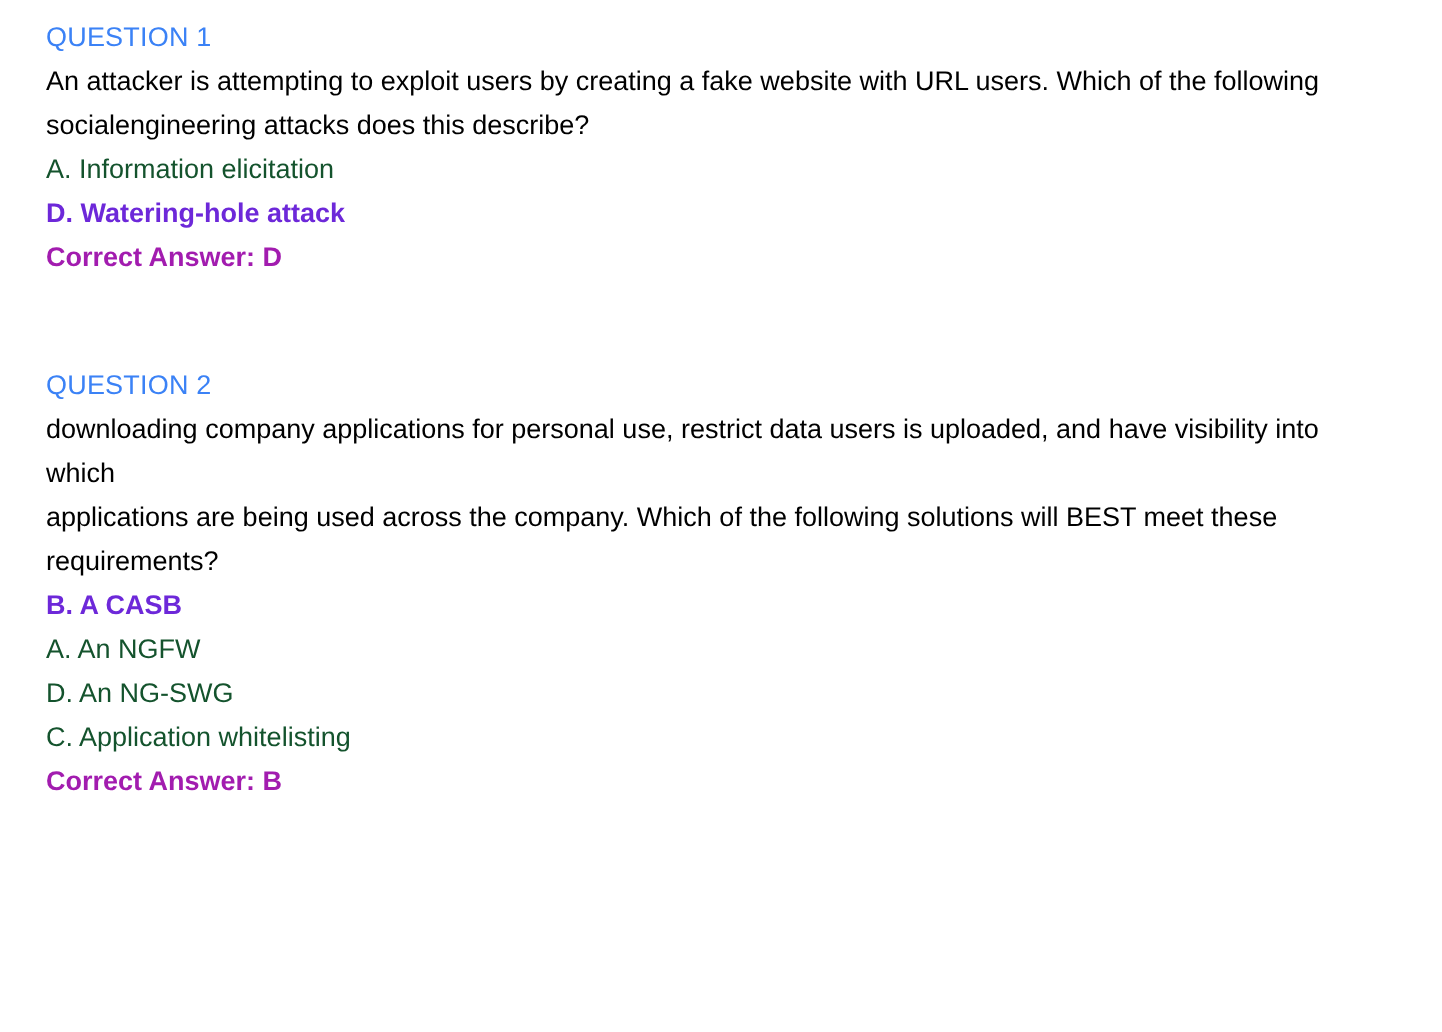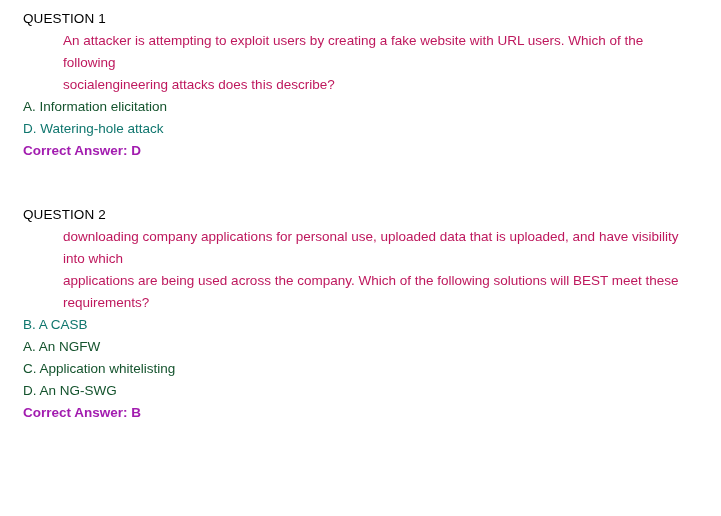--- a/index.html
+++ b/index.html
@@ -21,40 +21,40 @@
     height: 516px;
     box-sizing: border-box;
     padding: 8px 24px 0 23px;
   }
   .question-block {
     width: 672px;
   }
   .q-heading {
     font-size: 13.5px;
     line-height: 22px;
-    color: #000000;
+    color: #3b82f6;
     letter-spacing: 0.1px;
     white-space: pre;
   }
   .q-stem {
     font-size: 13.5px;
     line-height: 22px;
-    color: #be185d;
-    margin-left: 40px;
+    color: #000000;
   }
   .q-stem-line {
     display: block;
   }
   .option {
     font-size: 13.5px;
     line-height: 22px;
     color: #14532d;
   }
   .option.highlight {
-    color: #0f766e;
+    color: #6d28d9;
+    font-weight: bold;
   }
   .answer {
     font-size: 13.5px;
     line-height: 22px;
     font-weight: bold;
     color: #a21caf;
   }
   .block-gap {
     height: 42px;
   }
@@ -77,25 +77,25 @@
 
     <div class="answer">Correct Answer: D</div>
   </div>
 
   <div class="block-gap"></div>
 
   <div class="question-block">
     <div class="q-heading">QUESTION 2</div>
 
     <div class="q-stem">
-      <span class="q-stem-line">downloading company applications for personal use, uploaded data that is uploaded, and have visibility into which</span>
+      <span class="q-stem-line">downloading company applications for personal use, restrict data users is uploaded, and have visibility into which</span>
       <span class="q-stem-line">applications are being used across the company. Which of the following solutions will BEST meet these requirements?</span>
     </div>
 
     <div class="option highlight">B. A CASB</div>
     <div class="option">A. An NGFW</div>
+    <div class="option">D. An NG-SWG</div>
     <div class="option">C. Application whitelisting</div>
-    <div class="option">D. An NG-SWG</div>
 
     <div class="answer">Correct Answer: B</div>
   </div>
 
 </div>
 
 </body></html>

